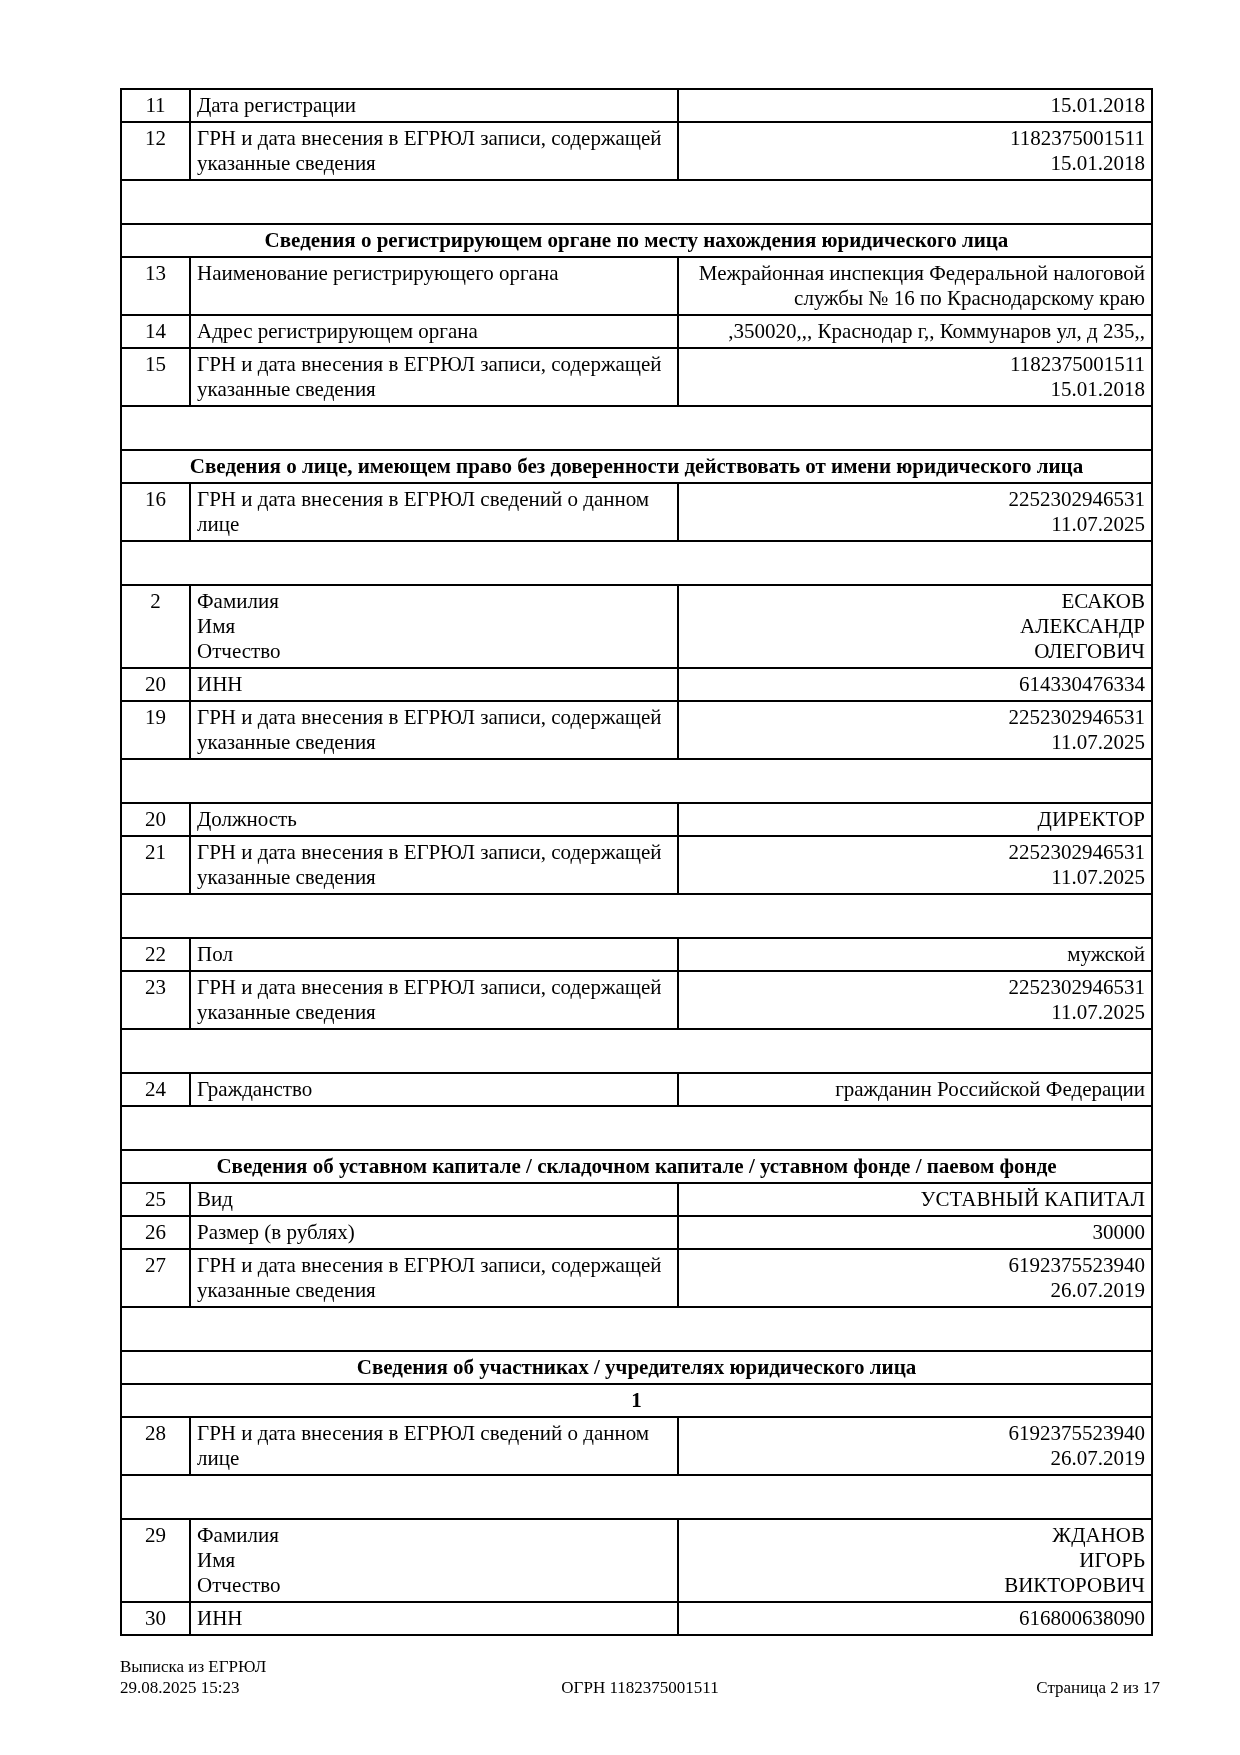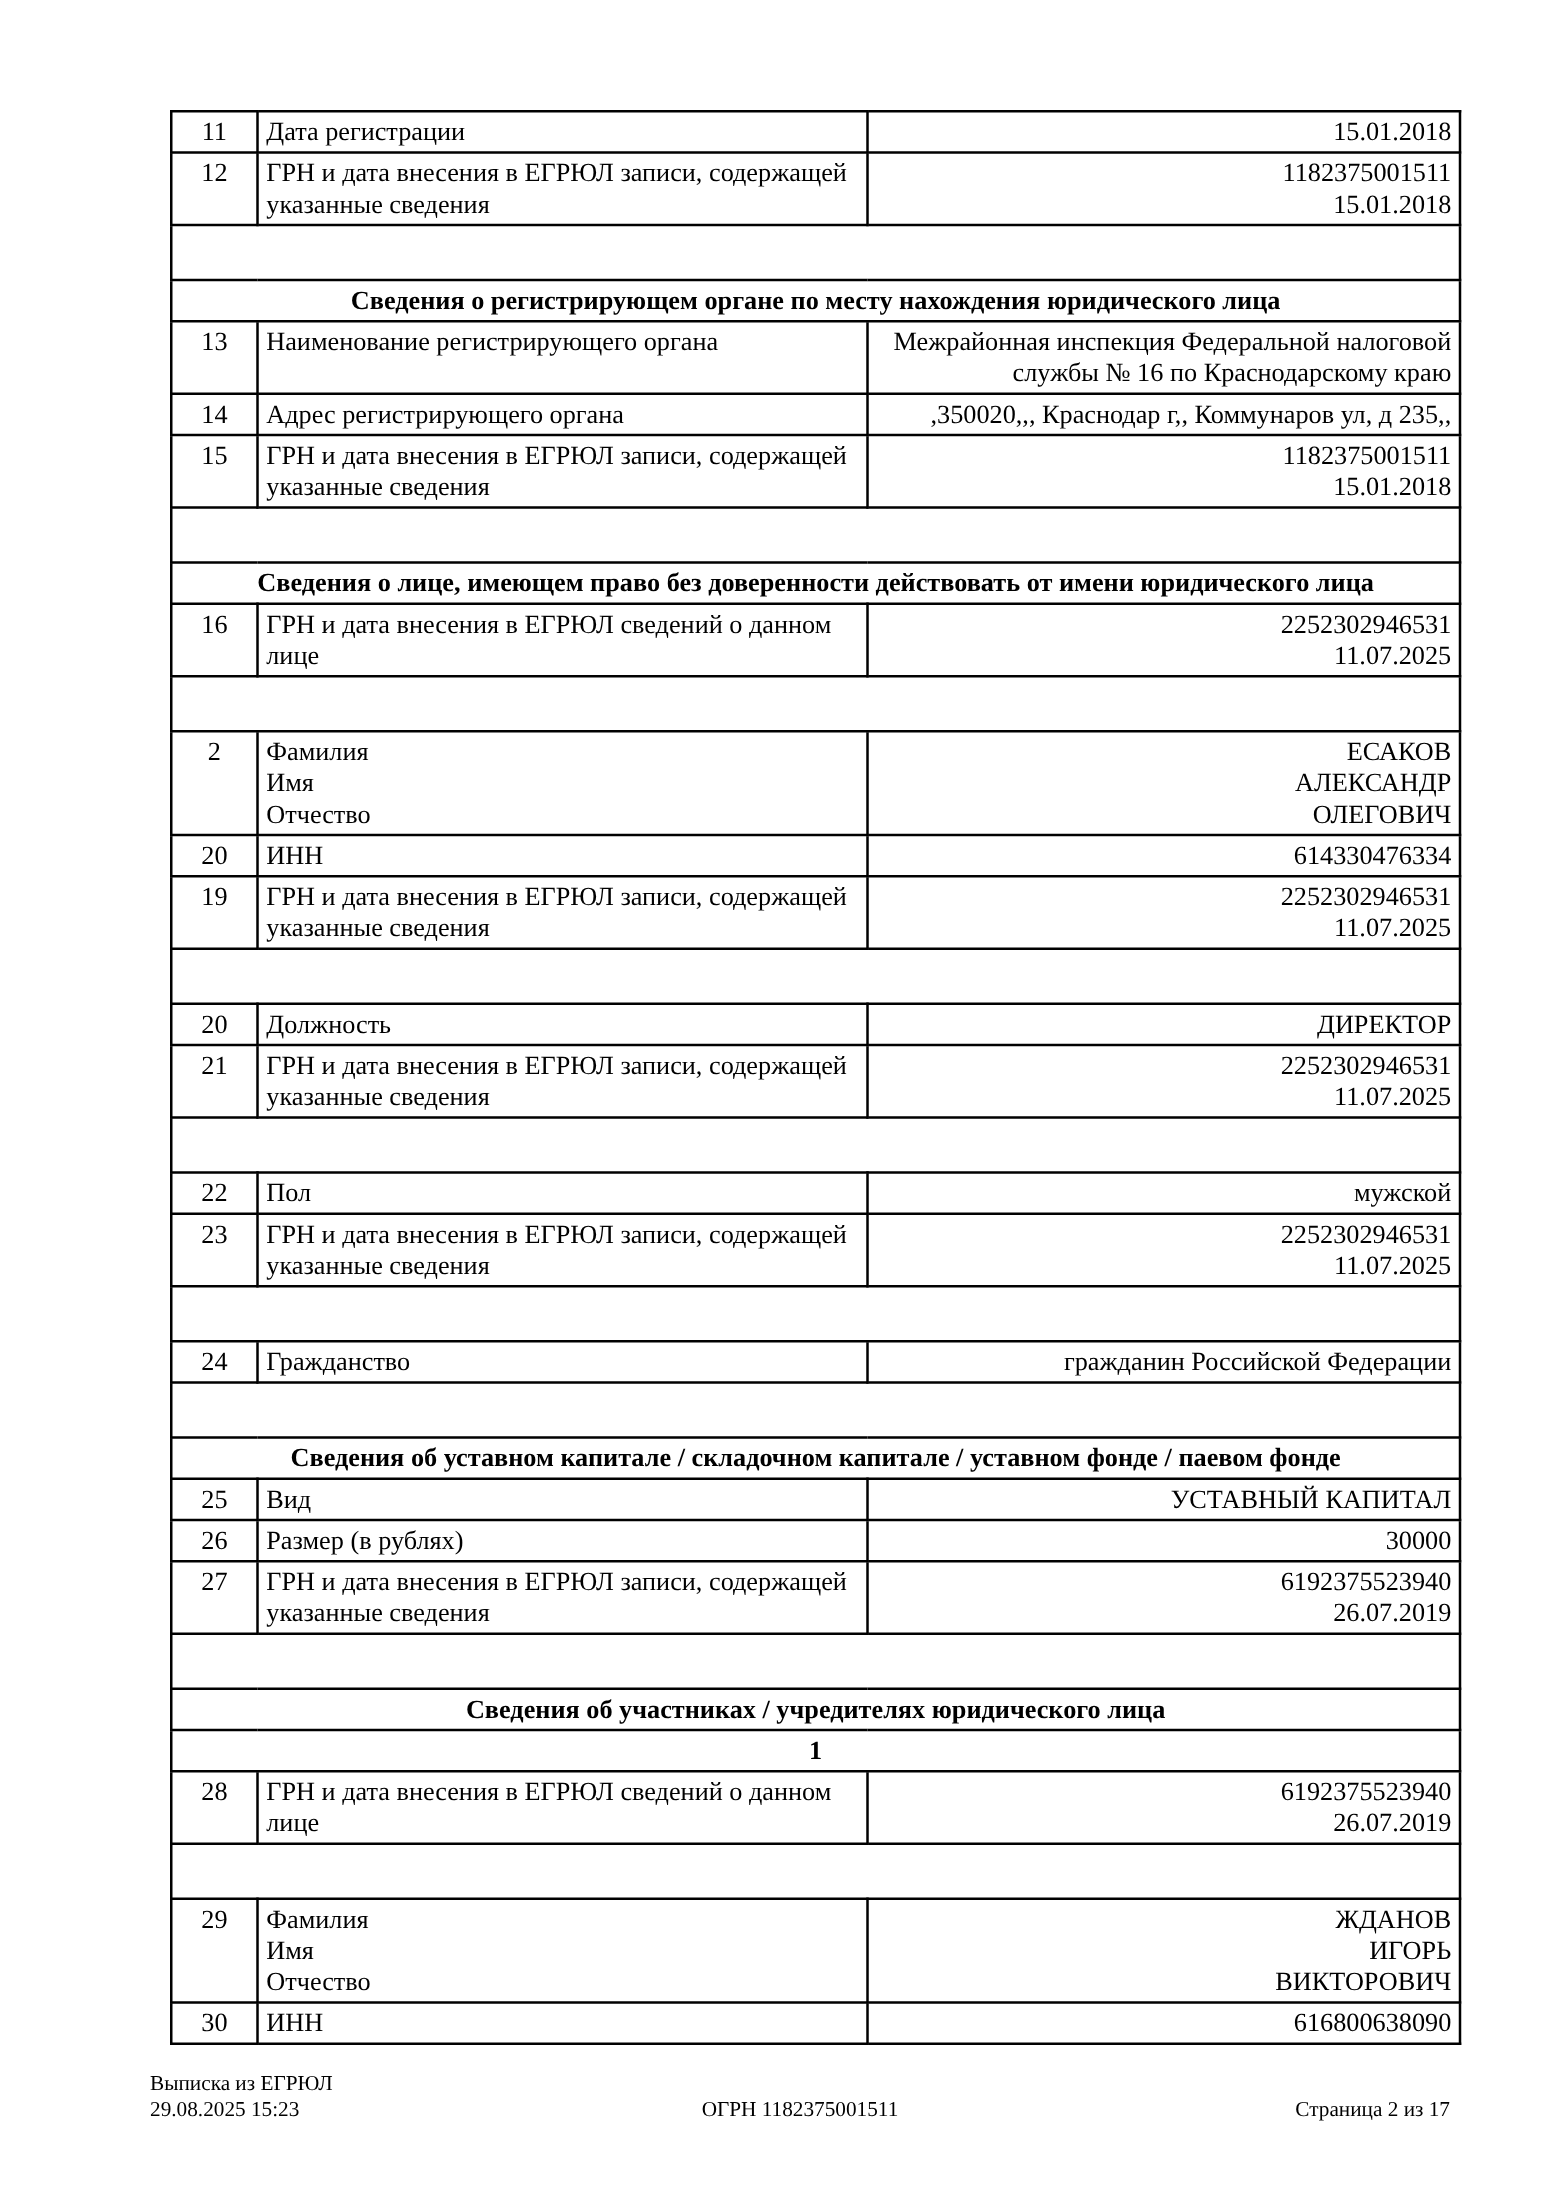--- a/index.html
+++ b/index.html
@@ -16,21 +16,21 @@
     overflow: hidden;
   }
   .page {
     position: absolute;
     left: 0; top: 0;
     width: 1240px; height: 1755px;
     background: #ffffff;
   }
   table.extract {
     position: absolute;
-    left: 136px;
+    left: 120px;
     top: 88px;
     width: 1031px;
     border-collapse: collapse;
     table-layout: fixed;
     font-size: 21px;
     line-height: 25px;
   }
   table.extract col.c-num   { width: 69px; }
   table.extract col.c-label { width: 488px; }
   table.extract col.c-value { width: 474px; }
@@ -111,21 +111,21 @@
         <tr>
           <td colspan="3" class="section">Сведения о регистрирующем органе по месту нахождения юридического лица</td>
         </tr>
         <tr>
           <td class="num">13</td>
           <td class="label">Наименование регистрирующего органа</td>
           <td class="value">Межрайонная инспекция Федеральной налоговой службы № 16 по Краснодарскому краю</td>
         </tr>
         <tr>
           <td class="num">14</td>
-          <td class="label">Адрес регистрирующего органа</td>
+          <td class="label">Адрес регистрирующем органа</td>
           <td class="value">,350020,,, Краснодар г,, Коммунаров ул, д 235,,</td>
         </tr>
         <tr>
           <td class="num">15</td>
           <td class="label">ГРН и дата внесения в ЕГРЮЛ записи, содержащей указанные сведения</td>
           <td class="value">1182375001511
 15.01.2018</td>
         </tr>
         <tr>
           <td colspan="3" class="spacer"></td>

